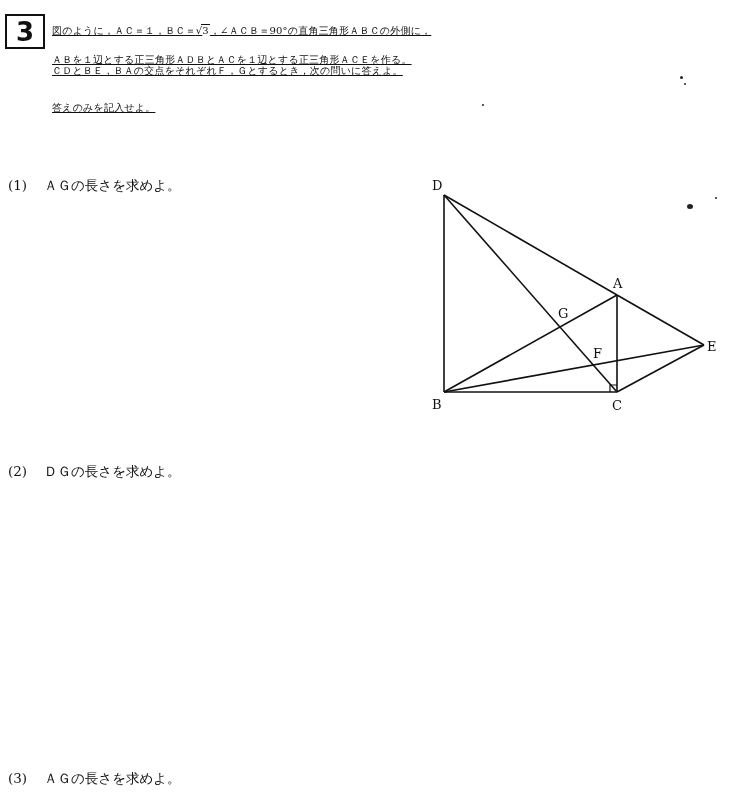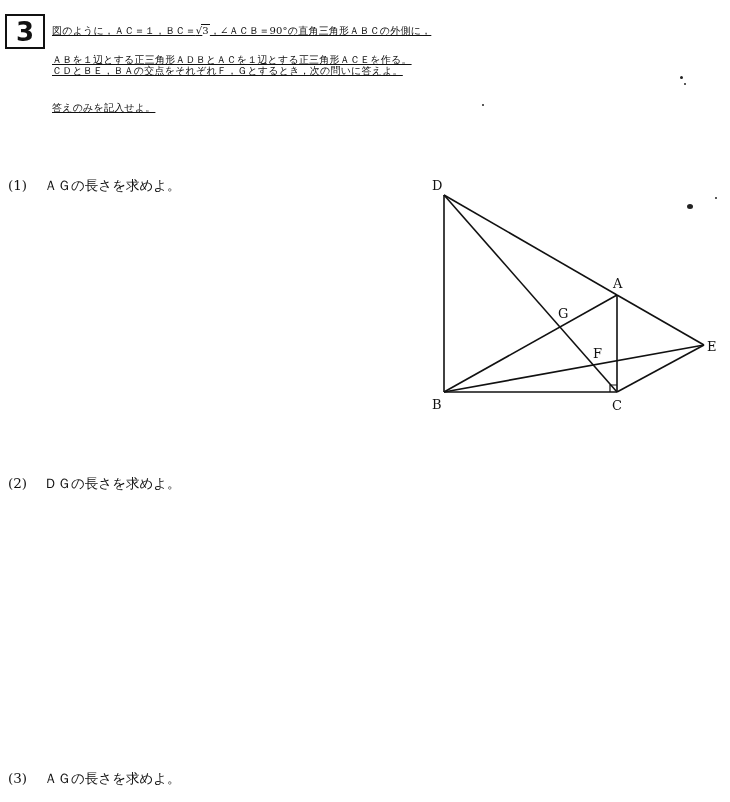--- a/index.html
+++ b/index.html
@@ -27,21 +27,21 @@
 <div class="line" style="top:24px;">
   <span>図のように，ＡＣ＝１，ＢＣ＝</span><span>√</span><span class="sqrt">3</span><span>，∠ＡＣＢ＝90°の直角三角形ＡＢＣの外側に，</span>
 </div>
 <div class="line" style="top:53px;text-align:right;">ＡＢを１辺とする正三角形ＡＤＢとＡＣを１辺とする正三角形ＡＣＥを作る。</div>
 <div class="line" style="top:64px;">ＣＤとＢＥ，ＢＡの交点をそれぞれＦ，Ｇとするとき，次の問いに答えよ。</div>
 <div class="line" style="top:101px;">答えのみを記入せよ。</div>
 
 <div class="q" style="top:177px;">
   <span class="num">(1)</span><span>ＡＧの長さを求めよ。</span>
 </div>
-<div class="q" style="top:475px;">
+<div class="q" style="top:463px;">
   <span class="num">(2)</span><span>ＤＧの長さを求めよ。</span>
 </div>
 <div class="q" style="top:770px;">
   <span class="num">(3)</span><span>ＡＧの長さを求めよ。</span>
 </div>
 
 <svg class="fig" width="730" height="802">
   <g stroke="#111" stroke-width="1.6" fill="none">
 
     <line x1="444" y1="195" x2="444" y2="392"></line>

